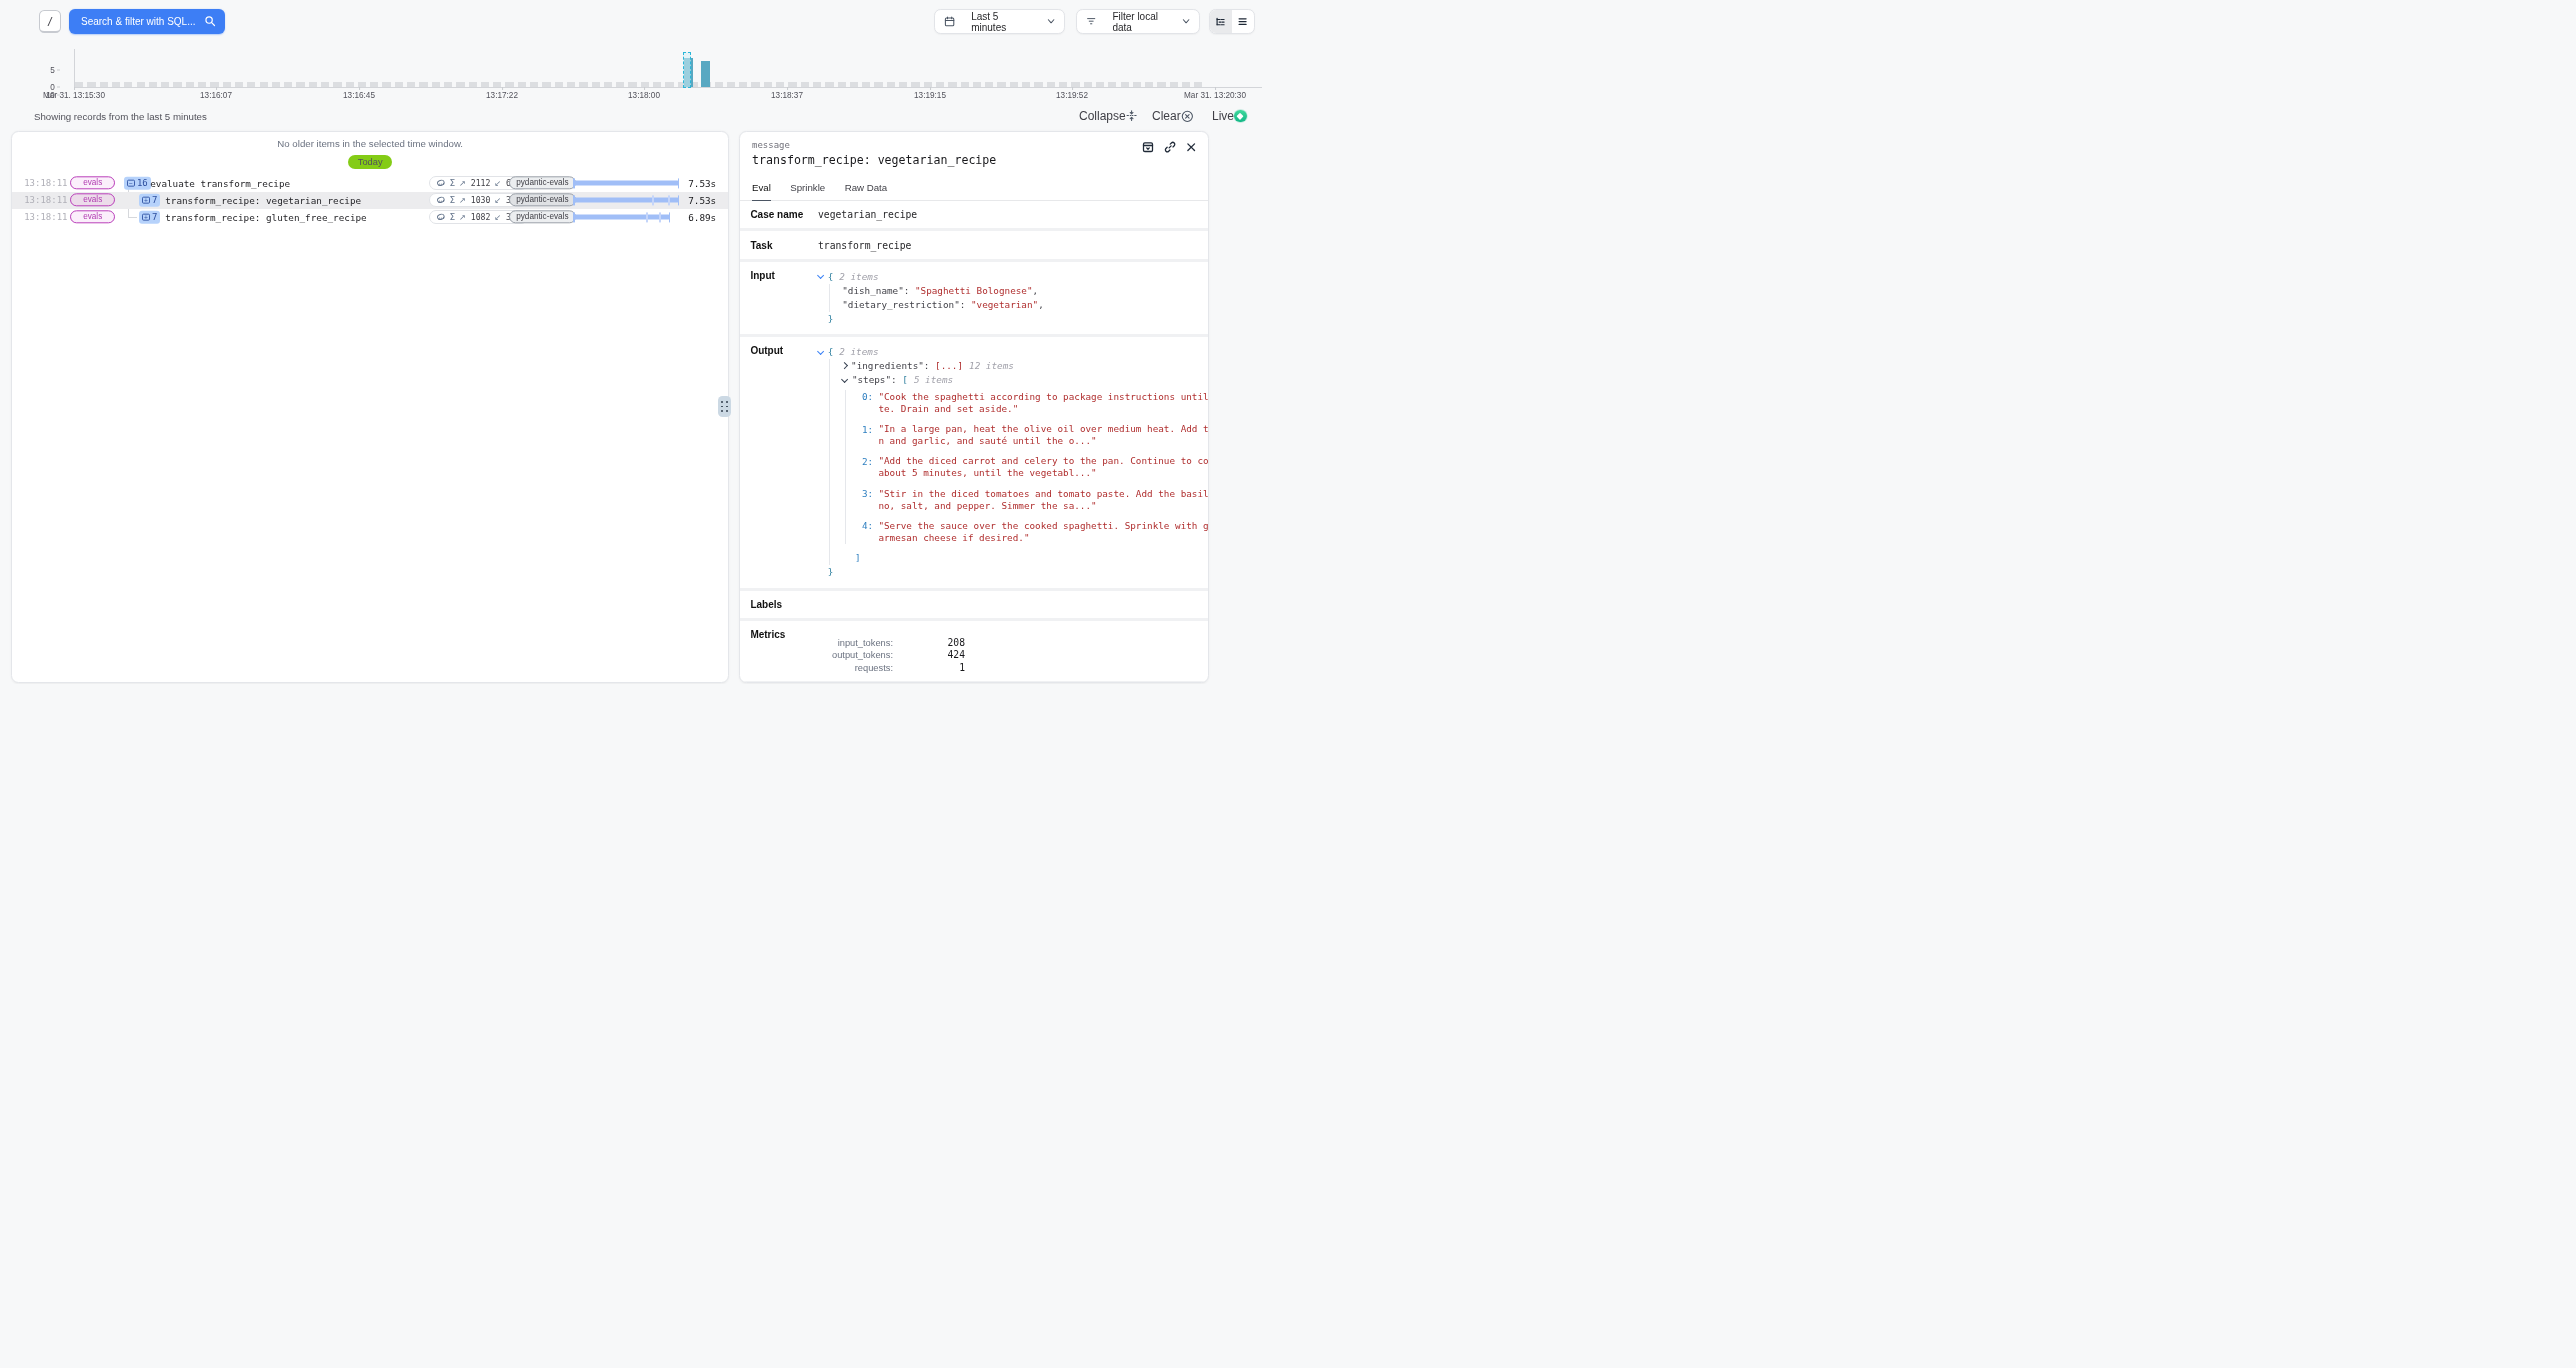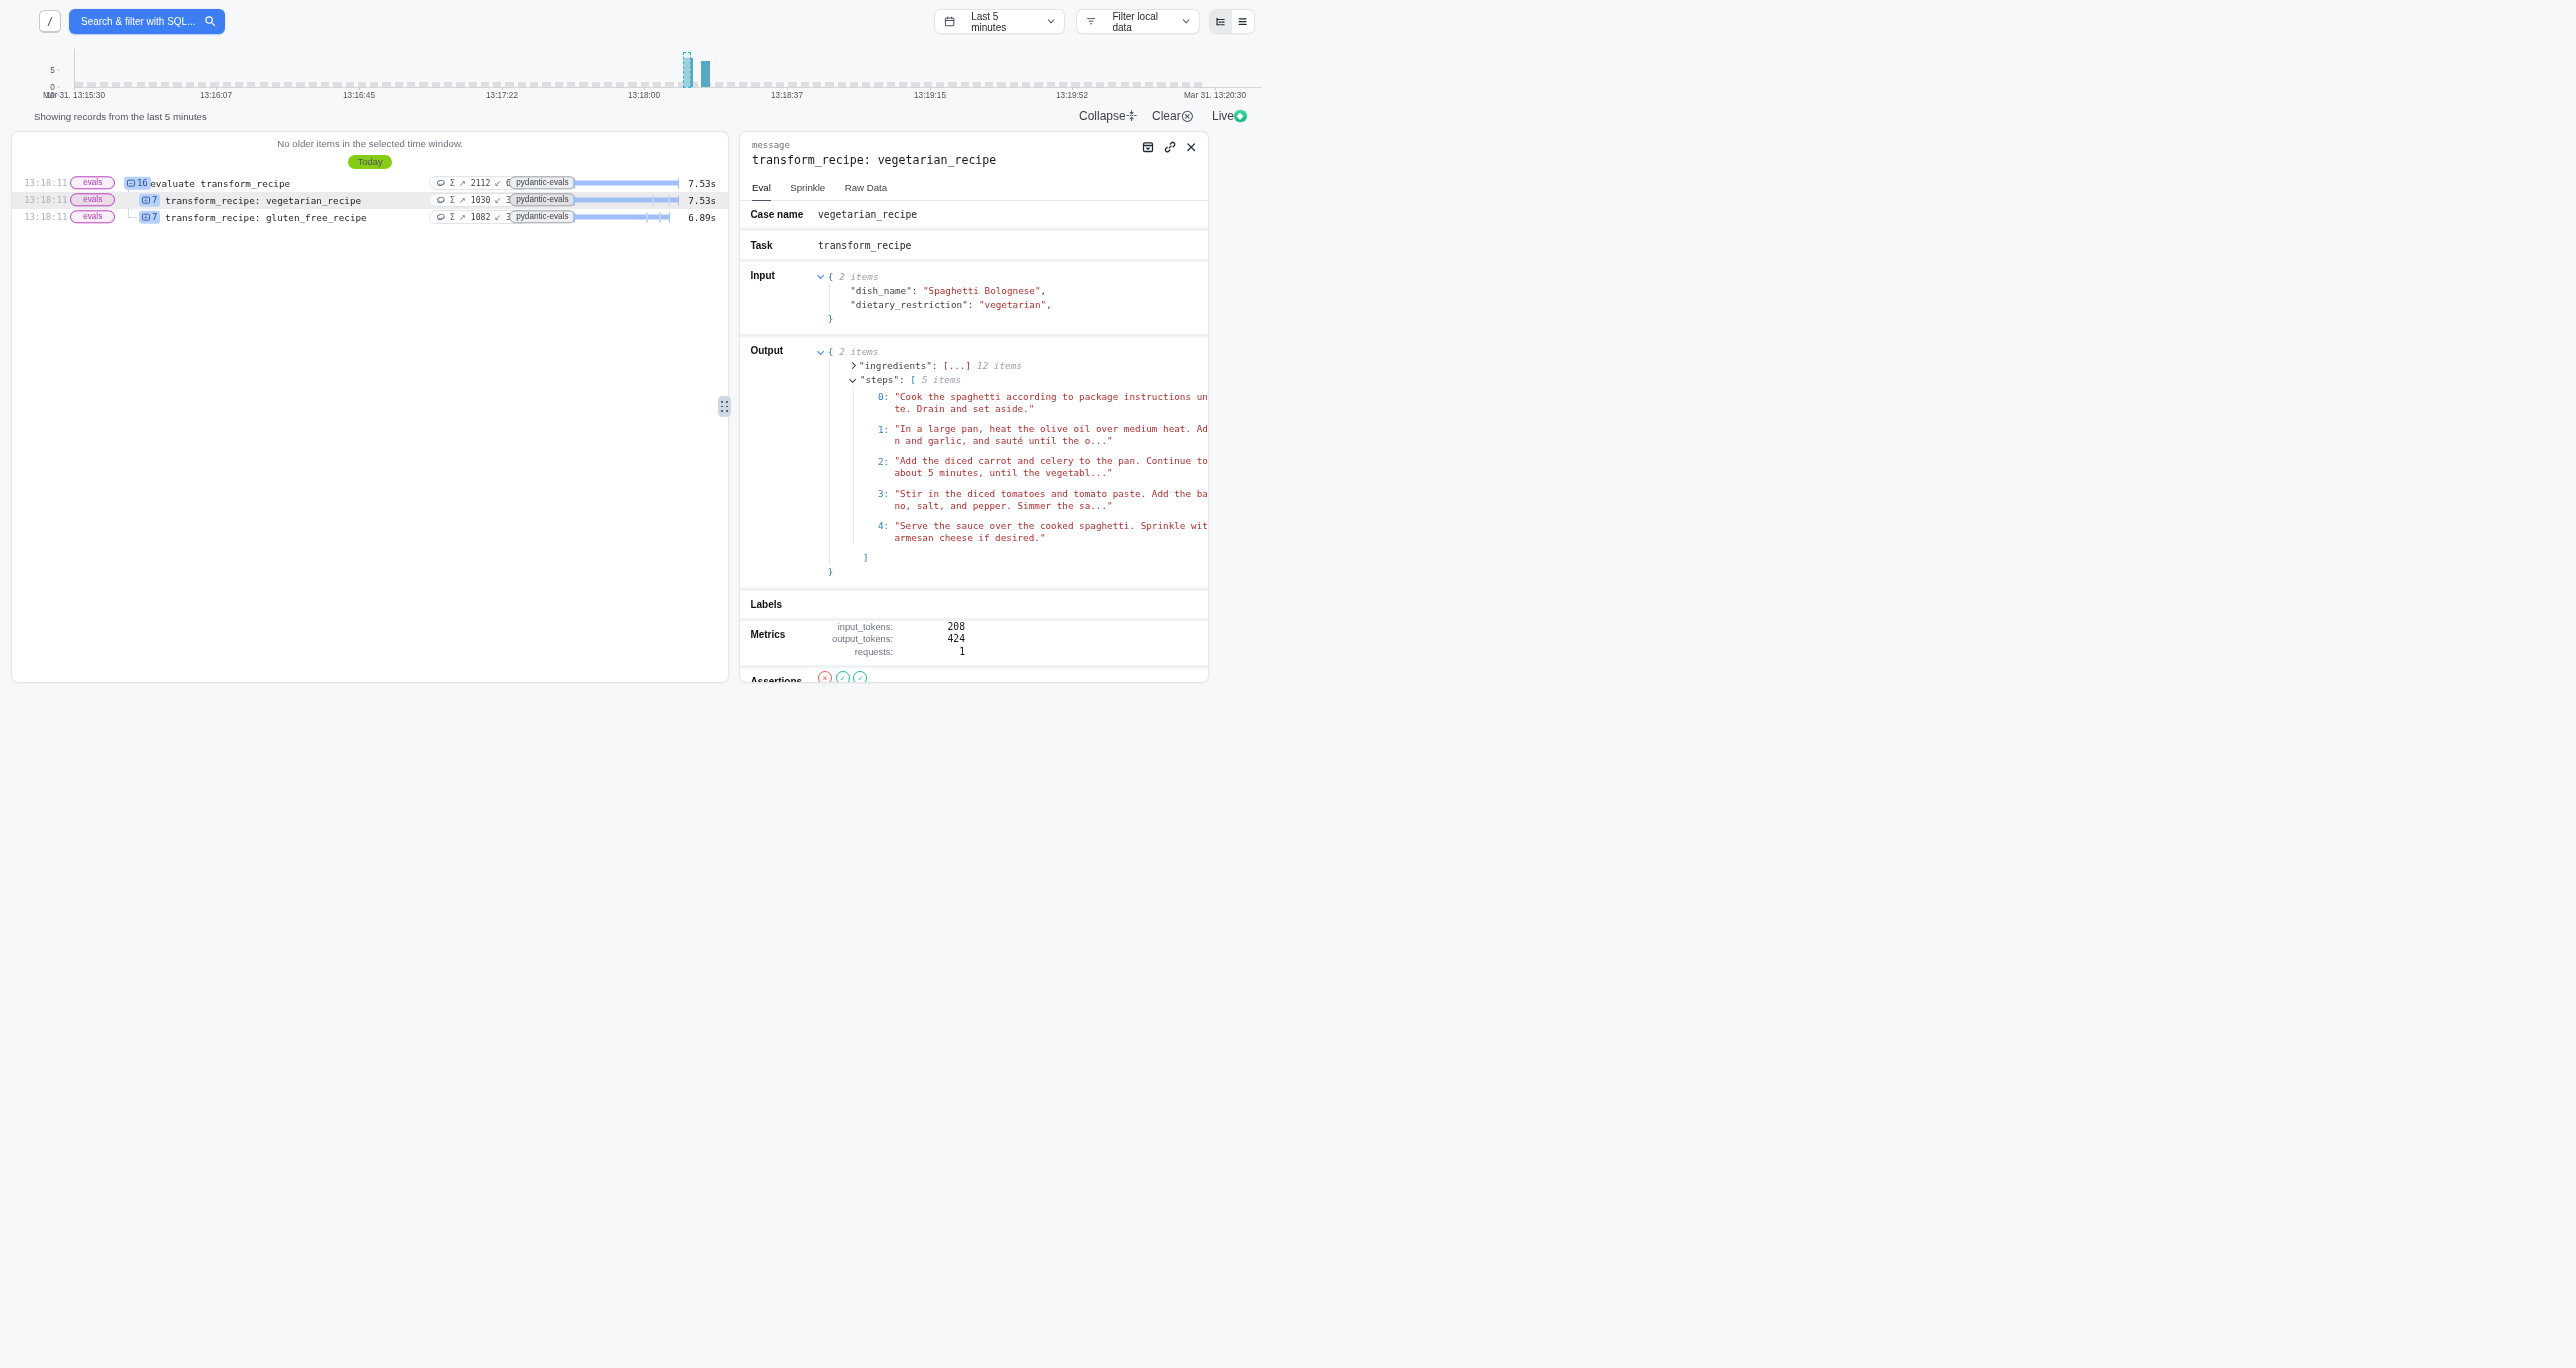--- a/index.html
+++ b/index.html
@@ -85,28 +85,28 @@
   .chev { display:inline-block; width:5.2px; height:5.2px; border-right:1.2px solid #3b82f6; border-bottom:1.2px solid #3b82f6; transform:rotate(45deg); margin:0 4.5px 1.5px 0; cursor:pointer; }
   .chev.right { transform:rotate(-45deg); margin-right:3.7px; }
   .chev.dark { border-color:#374151; }
   .jpunct { color:#2e7f9e; }
   .jidxp { color:#2e7fc0; }
   .jnote { color:#a1a1aa; font-style:italic; margin-left:6px; }
   .jkey::before { content:'"'; } .jkey::after { content:'": '; }
   .jstr { color:#b02f2f; } .jstr::before { content:'"'; } .jstr::after { content:'"'; }
   .jprev { color:#b02f2f; }
   .jcomma { color:#3f3f46; }
-  .jchildren { margin-left:11.2px; border-left:0.7px solid #e5e7eb; padding-left:20px; }
+  .jchildren { margin-left:11.2px; border-left:0.7px solid #e5e7eb; padding-left:12px; }
   .step { display:flex; margin:3px 0 7.5px; }
   .s-idx { flex:none; width:15px; text-align:right; color:#2e7fc0; }
   .s-idx::after { content:': '; }
   .s-txt { width:374px; margin-left:5.2px; color:#b02f2f; word-break:break-all; line-height:12px; padding-top:0.7px; }
   .s-comma { align-self:flex-end; margin-left:auto; color:#52525b; }
 
-  .metrics-grid { display:flex; flex-direction:column; gap:1.5px; padding-top:0; }
+  .metrics-grid { display:flex; flex-direction:column; gap:1.5px; padding-top:16px; }
   .mrow { display:flex; align-items:baseline; }
   .m-name { width:75px; text-align:right; font-size:9.3px; color:#6b7280; font-family:"Liberation Sans",sans-serif; }
   .m-val { width:72px; text-align:right; font-size:9.7px; color:#18181b; }
   .assertions { display:flex; gap:3.7px; align-items:center; padding-top:1.5px; }
   .acirc { width:14px; height:14px; border-radius:50%; display:flex; align-items:center; justify-content:center; font-size:8.2px; cursor:pointer; }
   .acirc.fail { border:1.1px solid #ef5b52; color:#ef5b52; }
   .acirc.pass { border:1.1px solid #18bd8d; color:#18bd8d; }
 
   svg.ic { stroke:#4b5563; fill:none; stroke-width:1.5; stroke-linecap:round; stroke-linejoin:round; }
   svg.ic.dark { stroke:#1f2937; stroke-width:1.7; }

